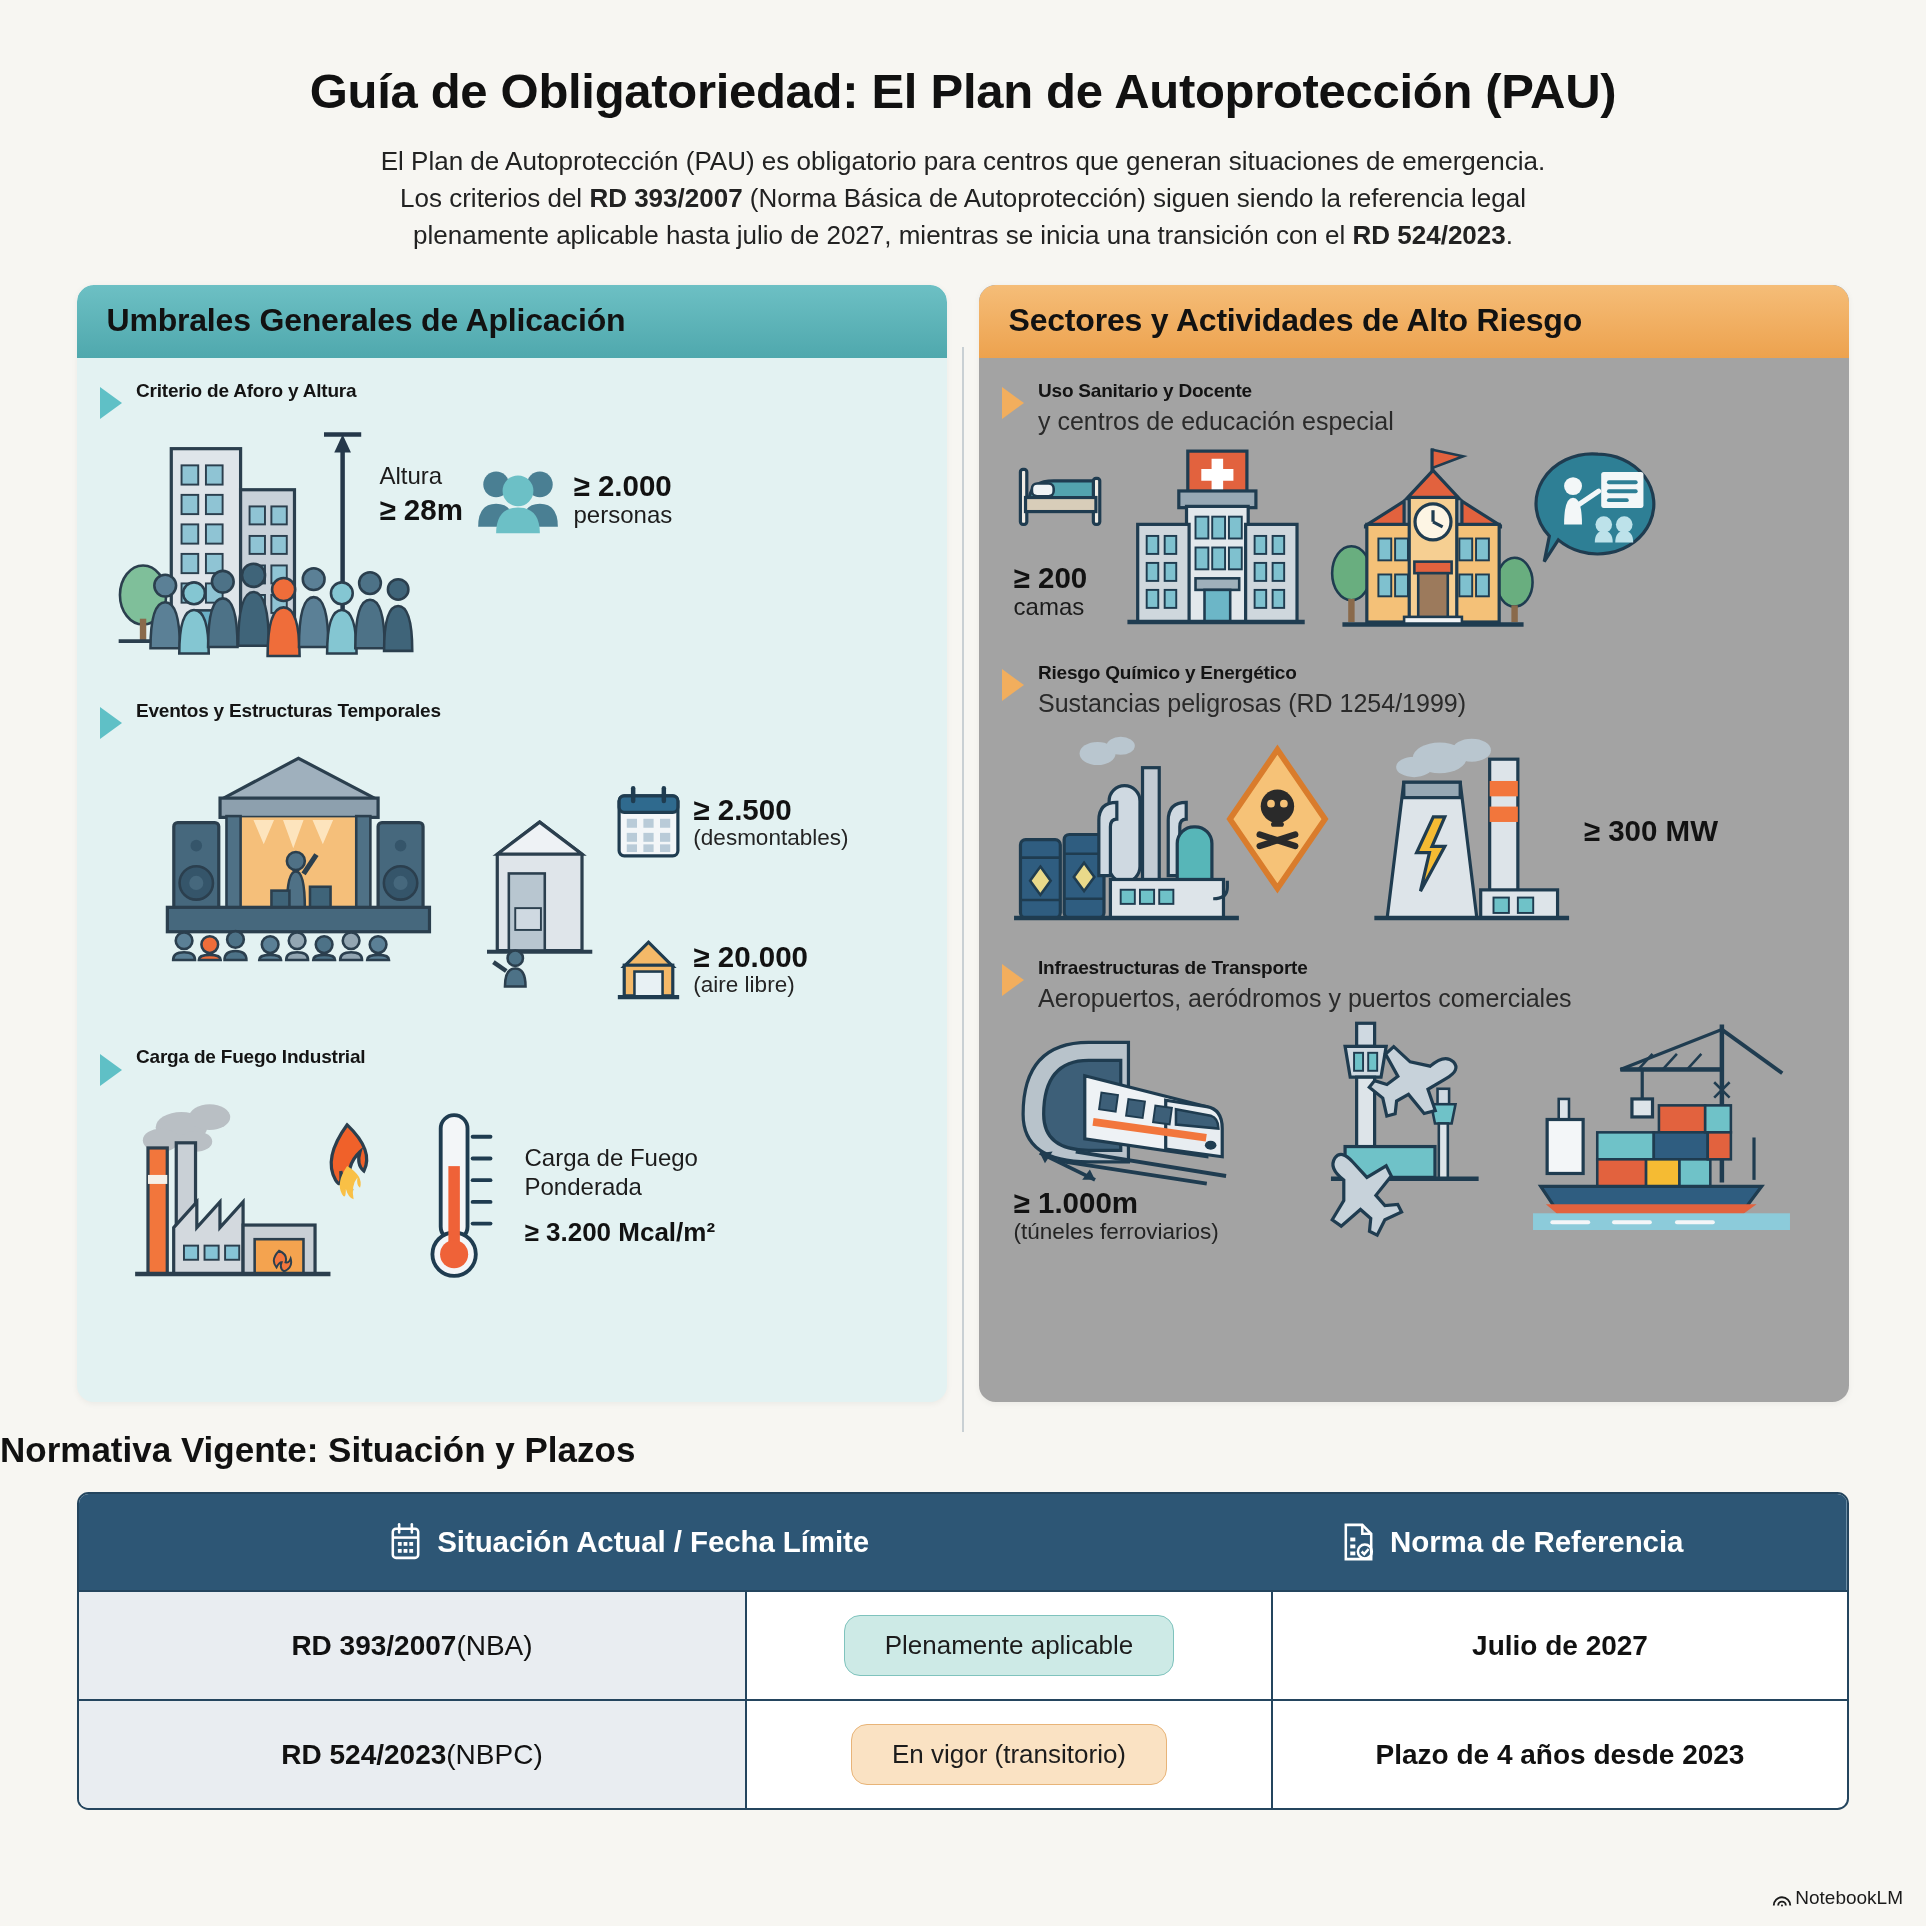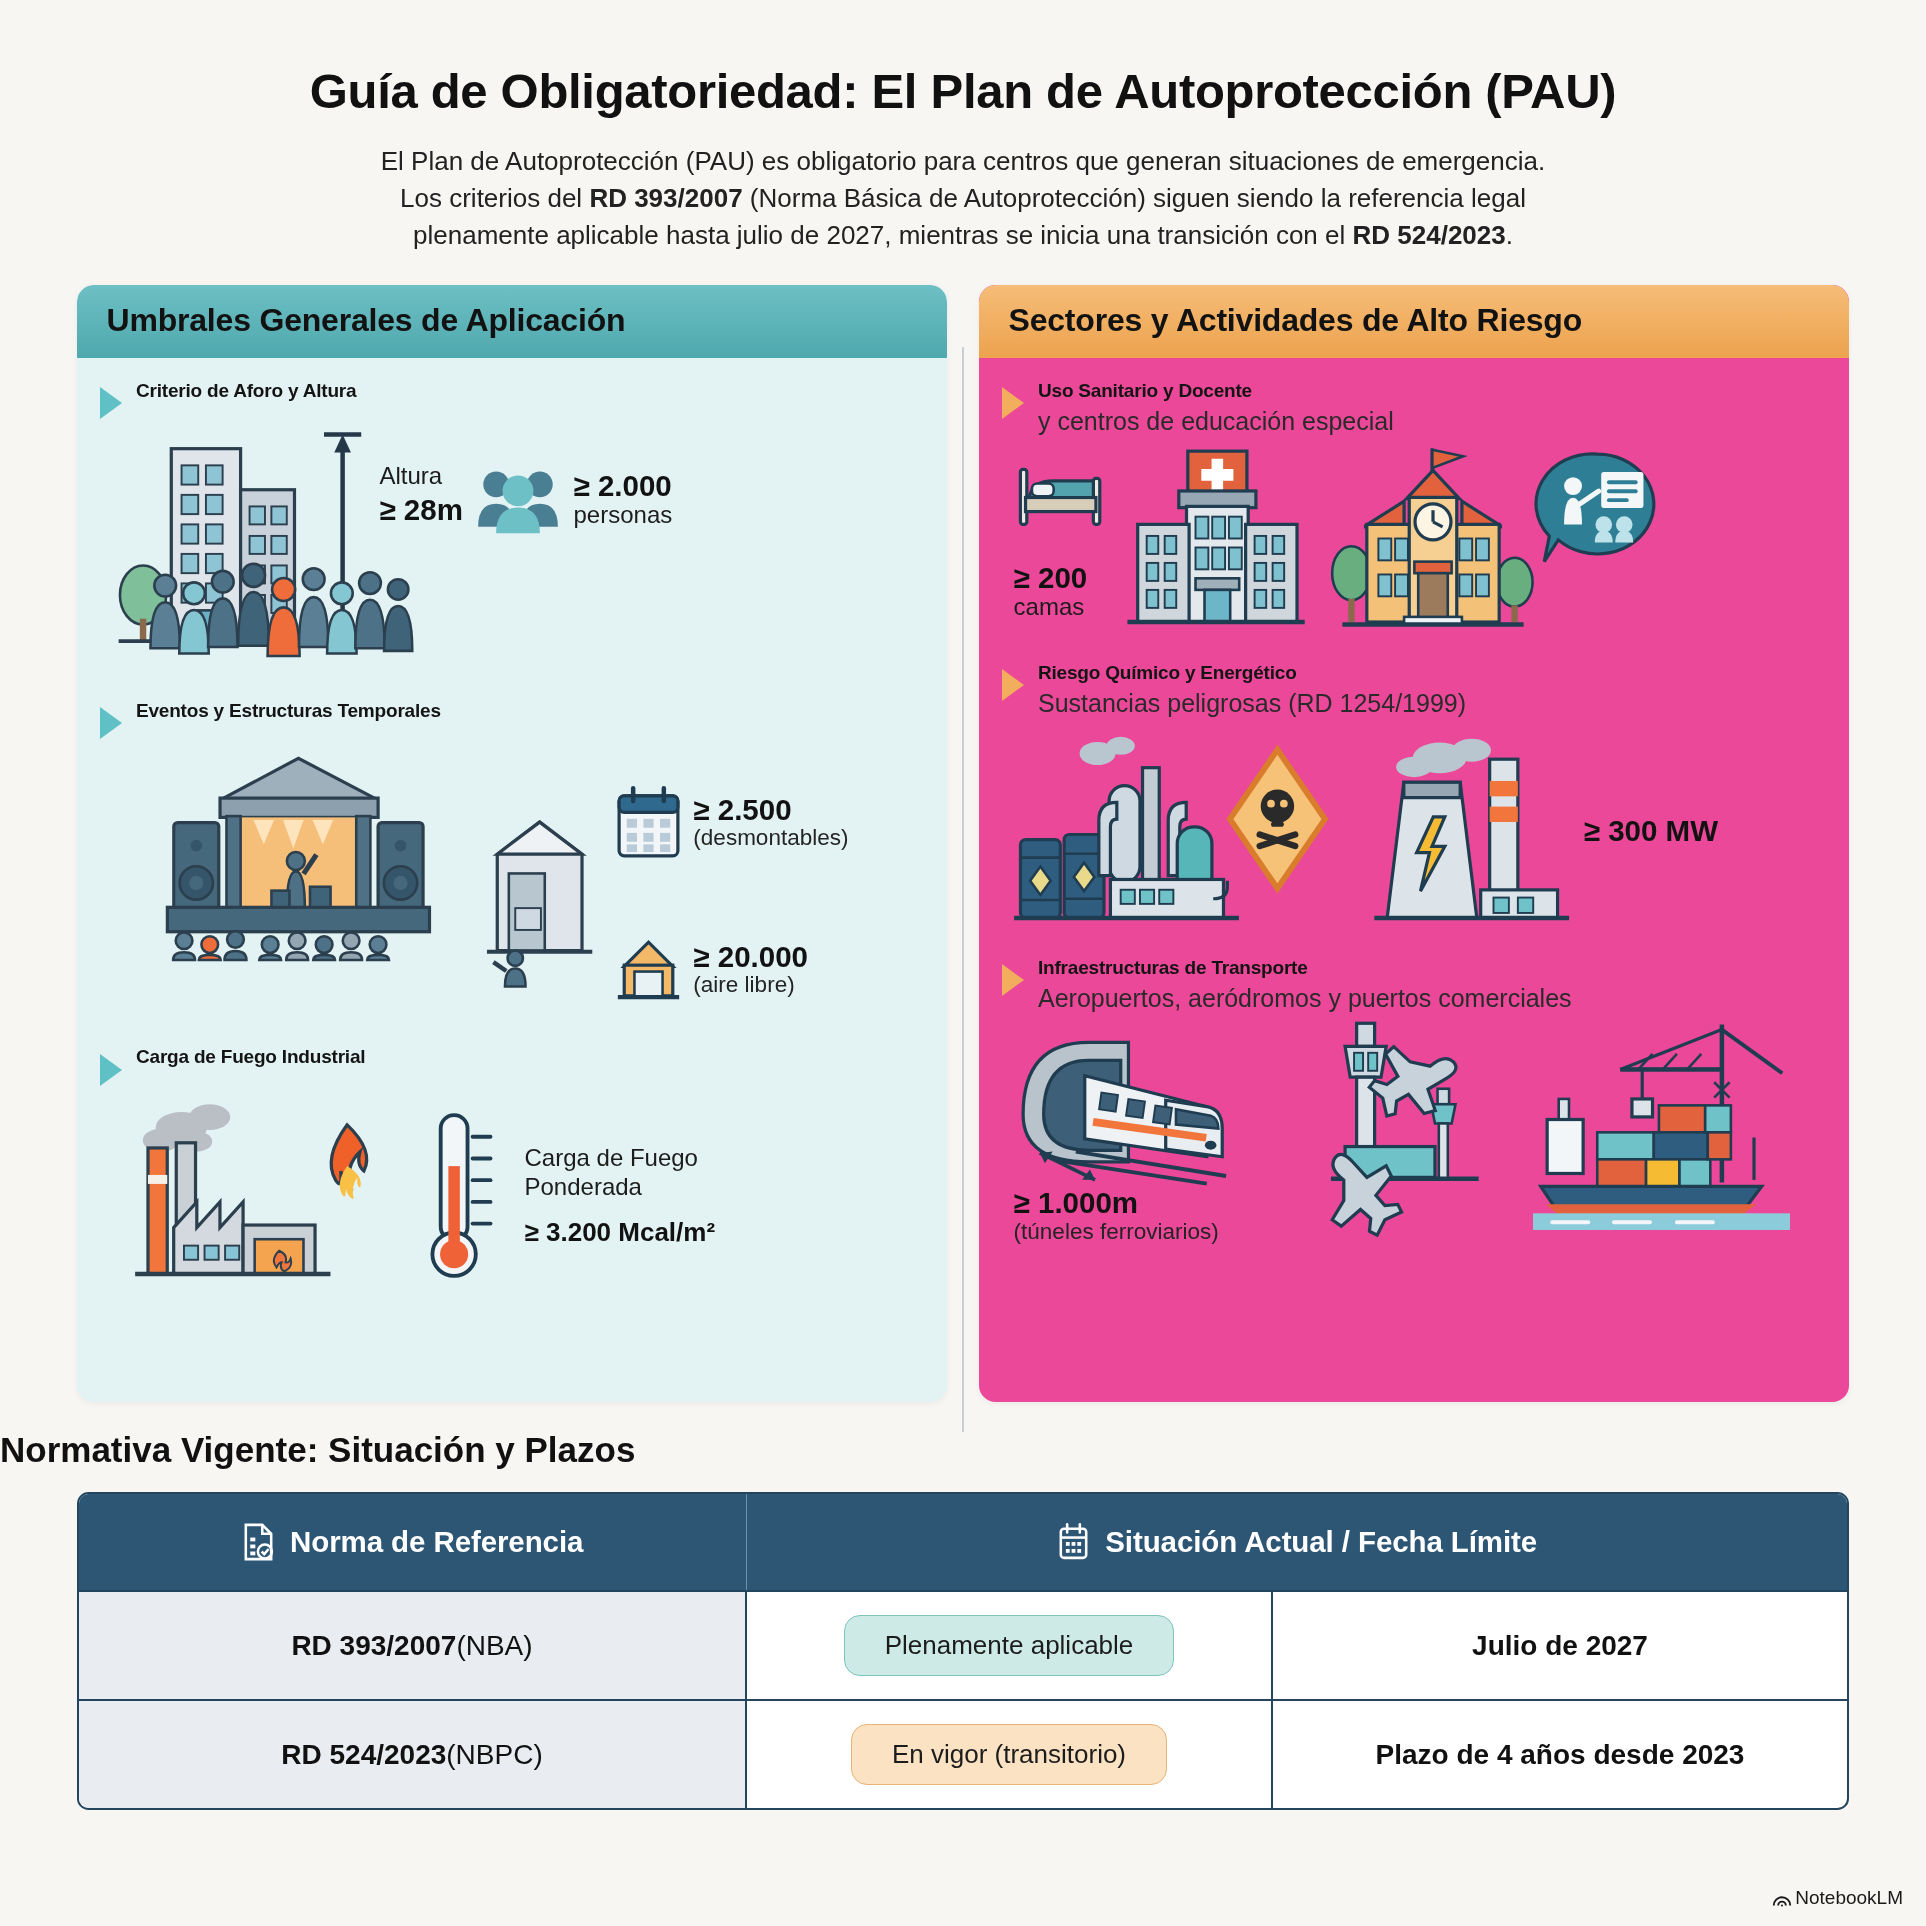--- a/index.html
+++ b/index.html
@@ -41,21 +41,21 @@
   }
   .panel {
     flex: 1;
     border-radius: 16.7px;
     overflow: hidden;
     position: relative;
     min-height: 1117px;
     box-shadow: 0 1.3px 6.4px rgba(0,0,0,0.05);
   }
   .panel-left  { background: #e3f2f2; }
-  .panel-right { background: #ec4899; }
+  .panel-right { background: #a3a3a3; }
 
   .panel-header {
     padding: 16.7px 26px 19px 29.5px;
     font-size: 32px;
     font-weight: bold;
     color: #121212;
     letter-spacing: -0.2px;
     border-radius: 16.7px 16.7px 0 0;
   }
   .panel-left .panel-header  { background: linear-gradient(180deg,#6dc0c4 0%,#4fa8ad 100%); }
@@ -788,51 +788,51 @@
       </div>
 
     </div>
   </section>
 </div>
 
 <h2 class="section-title">Normativa Vigente: Situación y Plazos</h2>
 
 <div class="table-wrap">
   <div class="t-head">
-    <div class="th th-1">
-      <svg width="33" height="40" viewBox="0 0 52 62">
-        <path d="M6 4 h26 l14 14 v40 h-40 Z" fill="none" stroke="#fff" stroke-width="4"></path>
-        <path d="M32 4 v14 h14" fill="none" stroke="#fff" stroke-width="4"></path>
-        <g fill="#fff">
-          <rect x="13" y="24" width="8" height="6"></rect>
-            <rect x="13" y="35" width="8" height="6"></rect>
-            <rect x="13" y="46" width="8" height="6"></rect>
-        </g>
-        <circle cx="36" cy="46" r="11" fill="none" stroke="#fff" stroke-width="4"></circle>
-        <path d="M31 46 l4 4 l7 -8" fill="none" stroke="#fff" stroke-width="4"></path>
-      </svg>
-      <span>Norma de Referencia</span>
-    </div>
     <div class="th th-2">
       <svg width="33" height="40" viewBox="0 0 52 62">
         <rect x="6" y="10" width="40" height="46" rx="5" fill="none" stroke="#fff" stroke-width="4"></rect>
         <line x1="16" y1="3" x2="16" y2="16" stroke="#fff" stroke-width="4" stroke-linecap="round"></line>
         <line x1="36" y1="3" x2="36" y2="16" stroke="#fff" stroke-width="4" stroke-linecap="round"></line>
         <line x1="6" y1="24" x2="46" y2="24" stroke="#fff" stroke-width="4"></line>
         <g fill="#fff">
           <rect x="14" y="31" width="6" height="6"></rect>
             <rect x="23" y="31" width="6" height="6"></rect>
             <rect x="32" y="31" width="6" height="6"></rect>
           <rect x="14" y="42" width="6" height="6"></rect>
             <rect x="23" y="42" width="6" height="6"></rect>
             <rect x="32" y="42" width="6" height="6"></rect>
         </g>
       </svg>
       <span>Situación Actual / Fecha Límite</span>
     </div>
+    <div class="th th-1">
+      <svg width="33" height="40" viewBox="0 0 52 62">
+        <path d="M6 4 h26 l14 14 v40 h-40 Z" fill="none" stroke="#fff" stroke-width="4"></path>
+        <path d="M32 4 v14 h14" fill="none" stroke="#fff" stroke-width="4"></path>
+        <g fill="#fff">
+          <rect x="13" y="24" width="8" height="6"></rect>
+            <rect x="13" y="35" width="8" height="6"></rect>
+            <rect x="13" y="46" width="8" height="6"></rect>
+        </g>
+        <circle cx="36" cy="46" r="11" fill="none" stroke="#fff" stroke-width="4"></circle>
+        <path d="M31 46 l4 4 l7 -8" fill="none" stroke="#fff" stroke-width="4"></path>
+      </svg>
+      <span>Norma de Referencia</span>
+    </div>
   </div>
 
   <div class="t-row">
     <div class="td-norma">
       <span>RD 393/2007</span>
         <span class="paren"> (NBA)</span>
     </div>
     <div class="td-status">
       <span class="chip chip-teal">Plenamente aplicable</span>
     </div>

